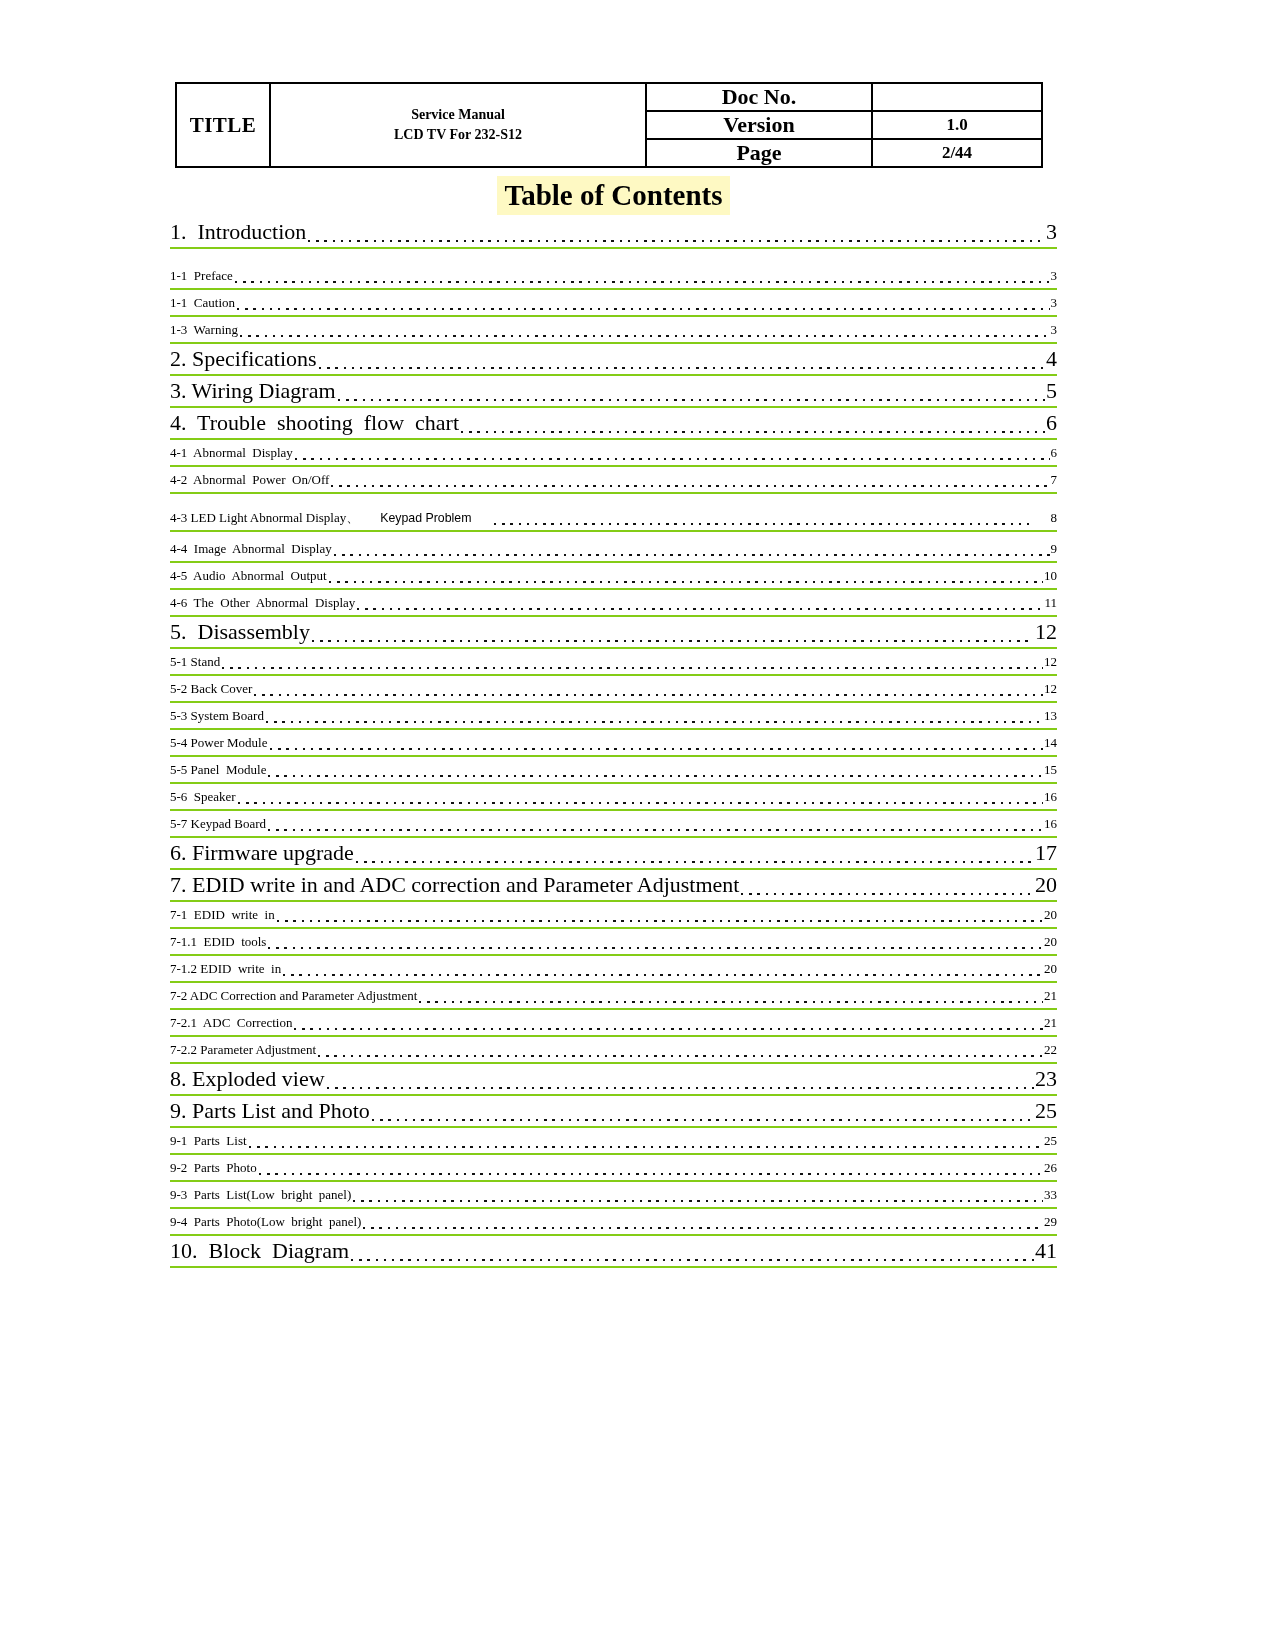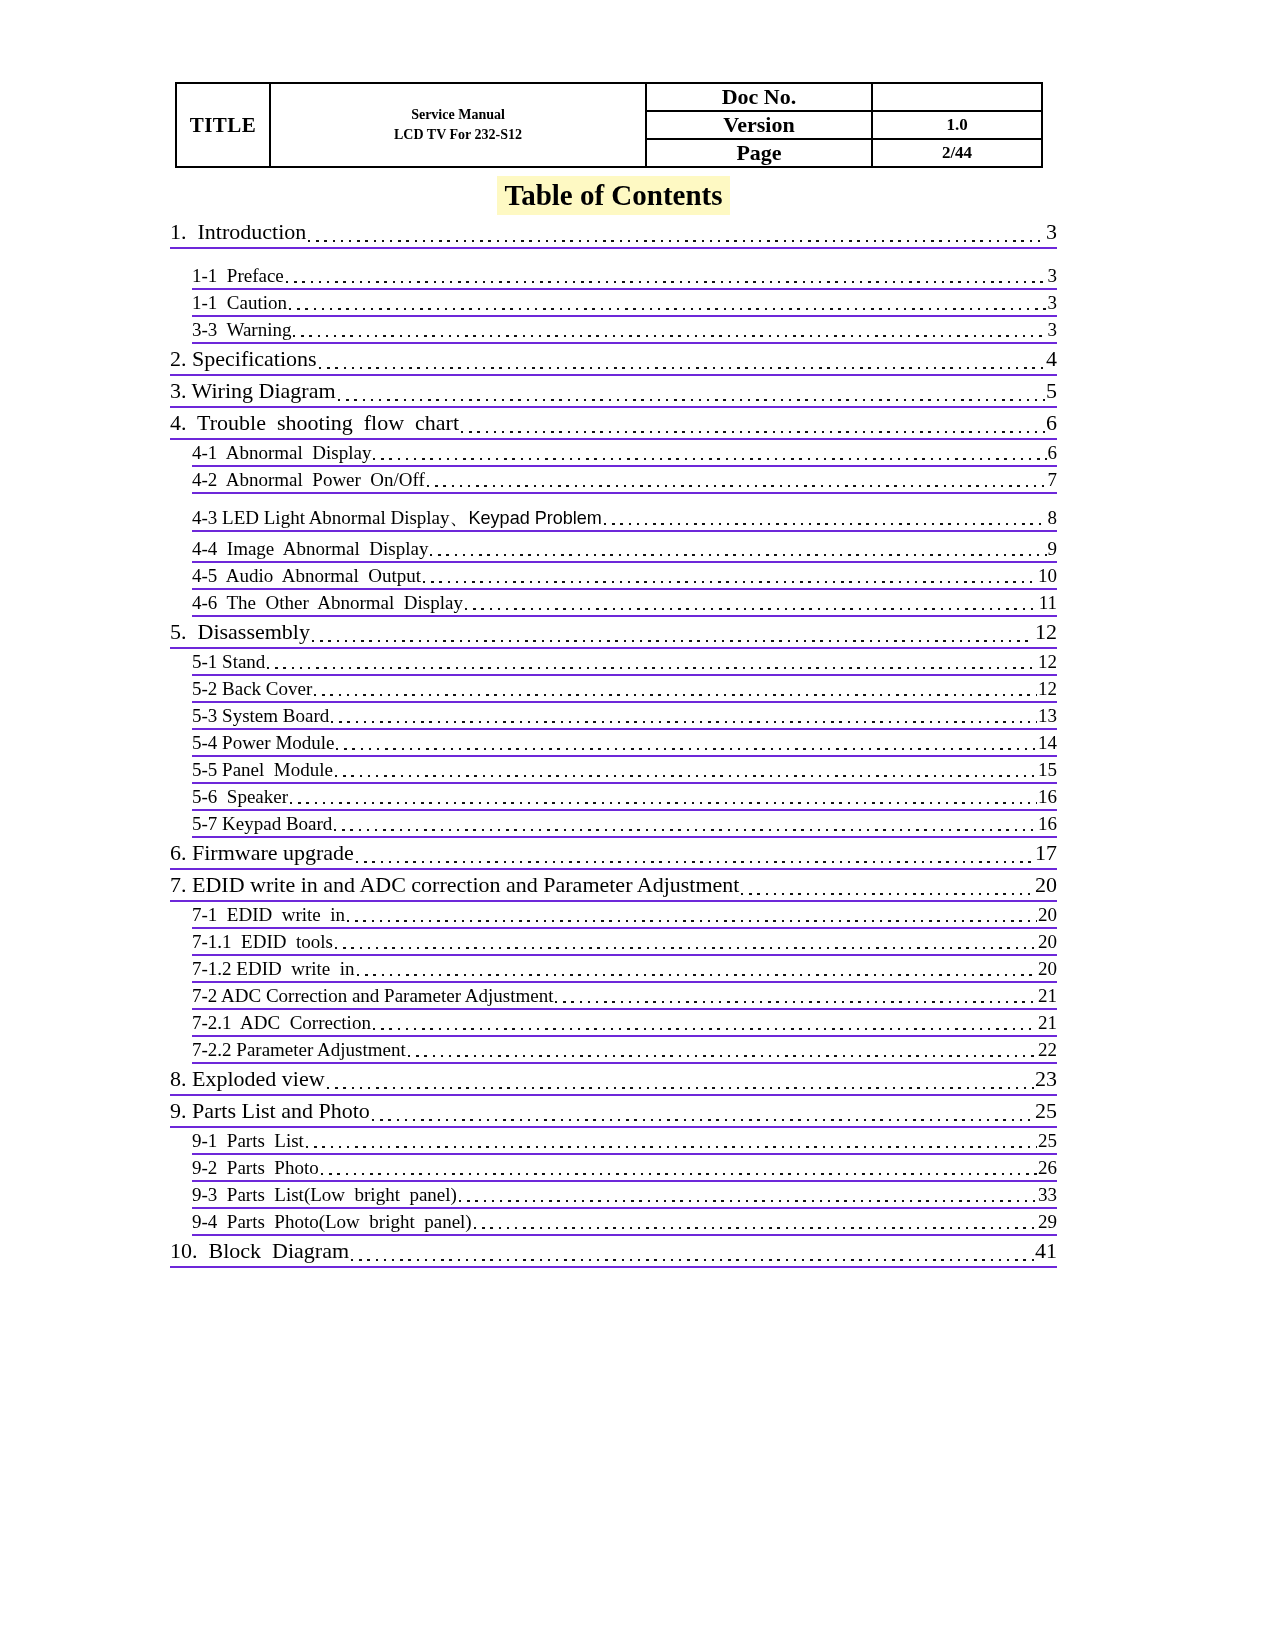--- a/index.html
+++ b/index.html
@@ -45,26 +45,26 @@
     display: inline-block;
     font-weight: bold;
     font-size: 29px;
     line-height: 39px;
     padding: 0 7px;
   }
   .toc-row {
     display: flex;
     align-items: baseline;
     box-sizing: border-box;
-    border-bottom: 2px solid #6d28d9;
+    border-bottom: 2px solid #84cc16;
     overflow: hidden;
     cursor: pointer;
   }
   .lv1 { height: 32px; font-size: 22px; line-height: 30px; }
-  .lv2 { height: 27px; font-size: 19px; line-height: 25px; margin-left: 22px; }
+  .lv2 { height: 27px; font-size: 13px; line-height: 25px; }
   .toc-label { white-space: pre; flex: 0 0 auto; }
   .toc-label-alt {
     white-space: pre;
     flex: 0 0 auto;
     font-family: "Liberation Sans", "DejaVu Sans", sans-serif;
     font-size: 0.95em;
   }
   .leader { flex: 1 1 auto; position: relative; align-self: stretch; min-width: 8px; }
   .leader::before {
     content: "";
@@ -115,21 +115,21 @@
           <span class="toc-label">1-1  Preface</span>
           <span class="leader"></span>
           <span class="toc-page">3</span>
         </div>
         <div class="toc-row lv2">
           <span class="toc-label">1-1  Caution</span>
           <span class="leader"></span>
           <span class="toc-page">3</span>
         </div>
         <div class="toc-row lv2">
-          <span class="toc-label">3-3  Warning</span>
+          <span class="toc-label">1-3  Warning</span>
           <span class="leader"></span>
           <span class="toc-page">3</span>
         </div>
         <div class="toc-row lv1">
           <span class="toc-label">2. Specifications</span>
           <span class="leader"></span>
           <span class="toc-page">4</span>
         </div>
         <div class="toc-row lv1">
           <span class="toc-label">3. Wiring Diagram</span>
@@ -144,21 +144,21 @@
         <div class="toc-row lv2">
           <span class="toc-label">4-1  Abnormal  Display</span>
           <span class="leader"></span>
           <span class="toc-page">6</span>
         </div>
         <div class="toc-row lv2">
           <span class="toc-label">4-2  Abnormal  Power  On/Off</span>
           <span class="leader"></span>
           <span class="toc-page">7</span>
         </div>
-        <div class="toc-row lv2" style="margin-top: 11px;">
+        <div class="toc-row lv2" style="margin-top: 11px; gap: 21px;">
           <span class="toc-label">4-3 LED Light Abnormal Display、</span>
           <span class="toc-label-alt">Keypad Problem</span>
           <span class="leader"></span>
           <span class="toc-page">8</span>
         </div>
         <div class="toc-row lv2" style="margin-top: 4px;">
           <span class="toc-label">4-4  Image  Abnormal  Display</span>
           <span class="leader"></span>
           <span class="toc-page">9</span>
         </div>

